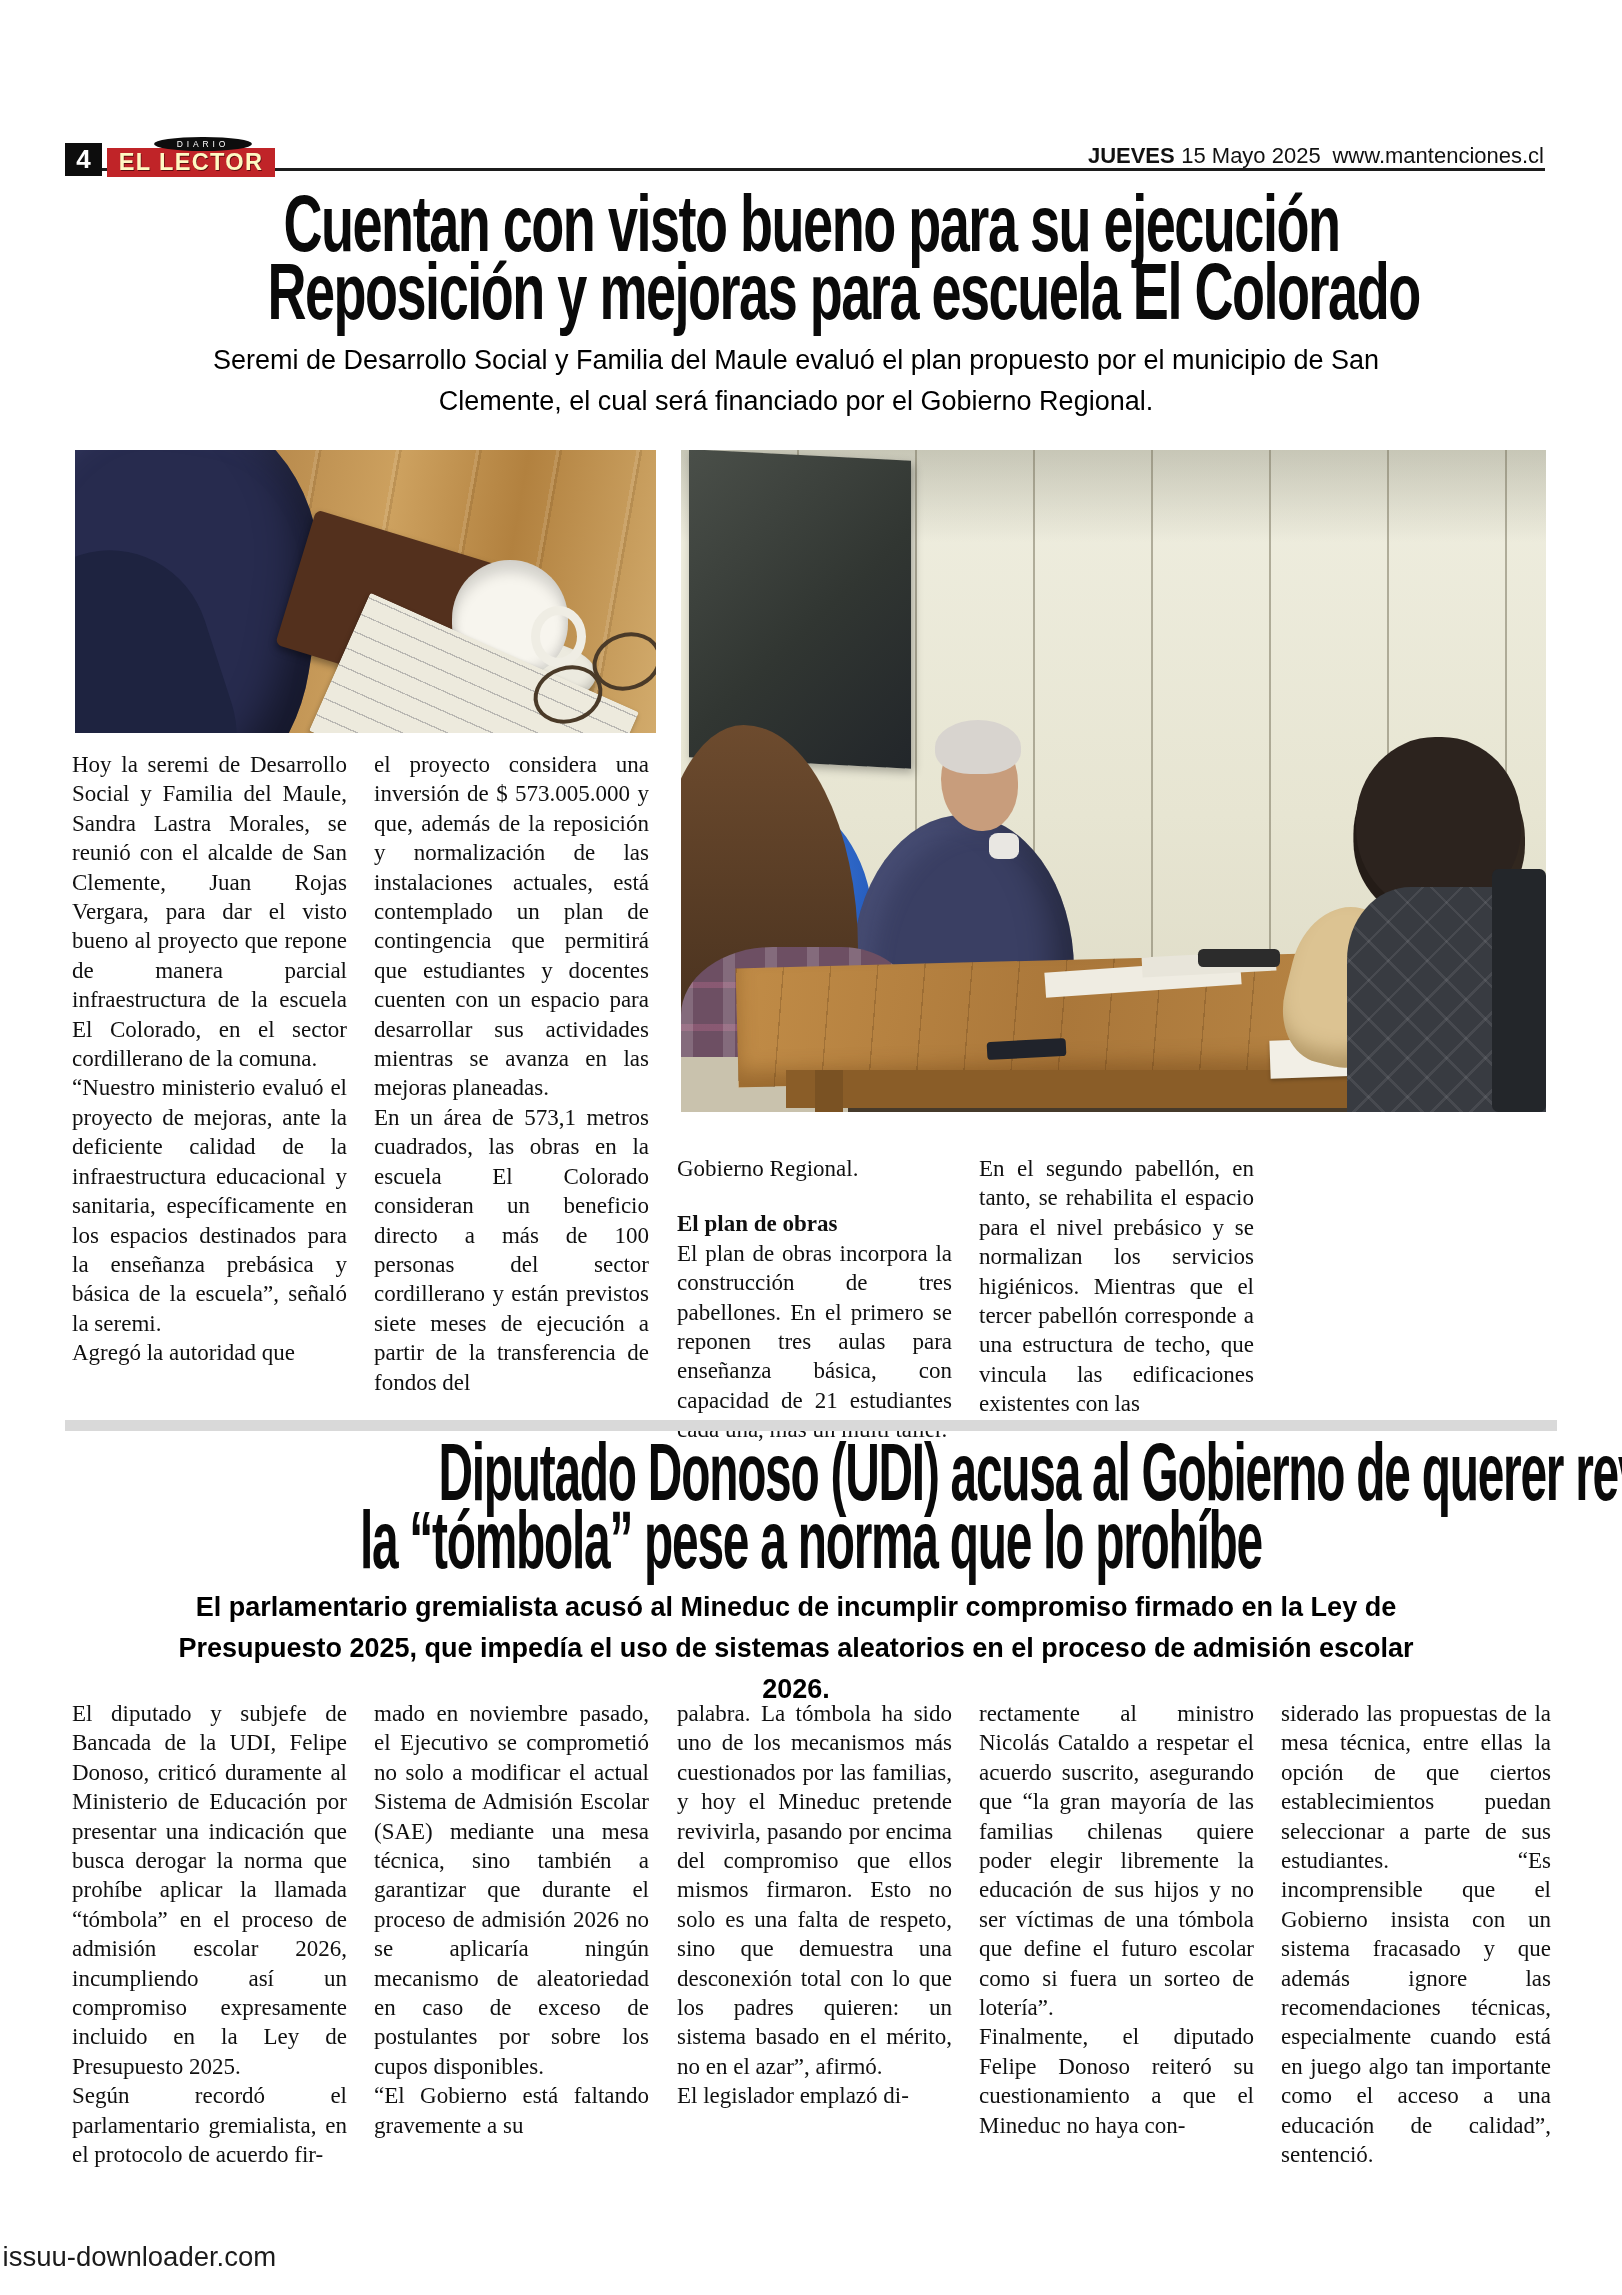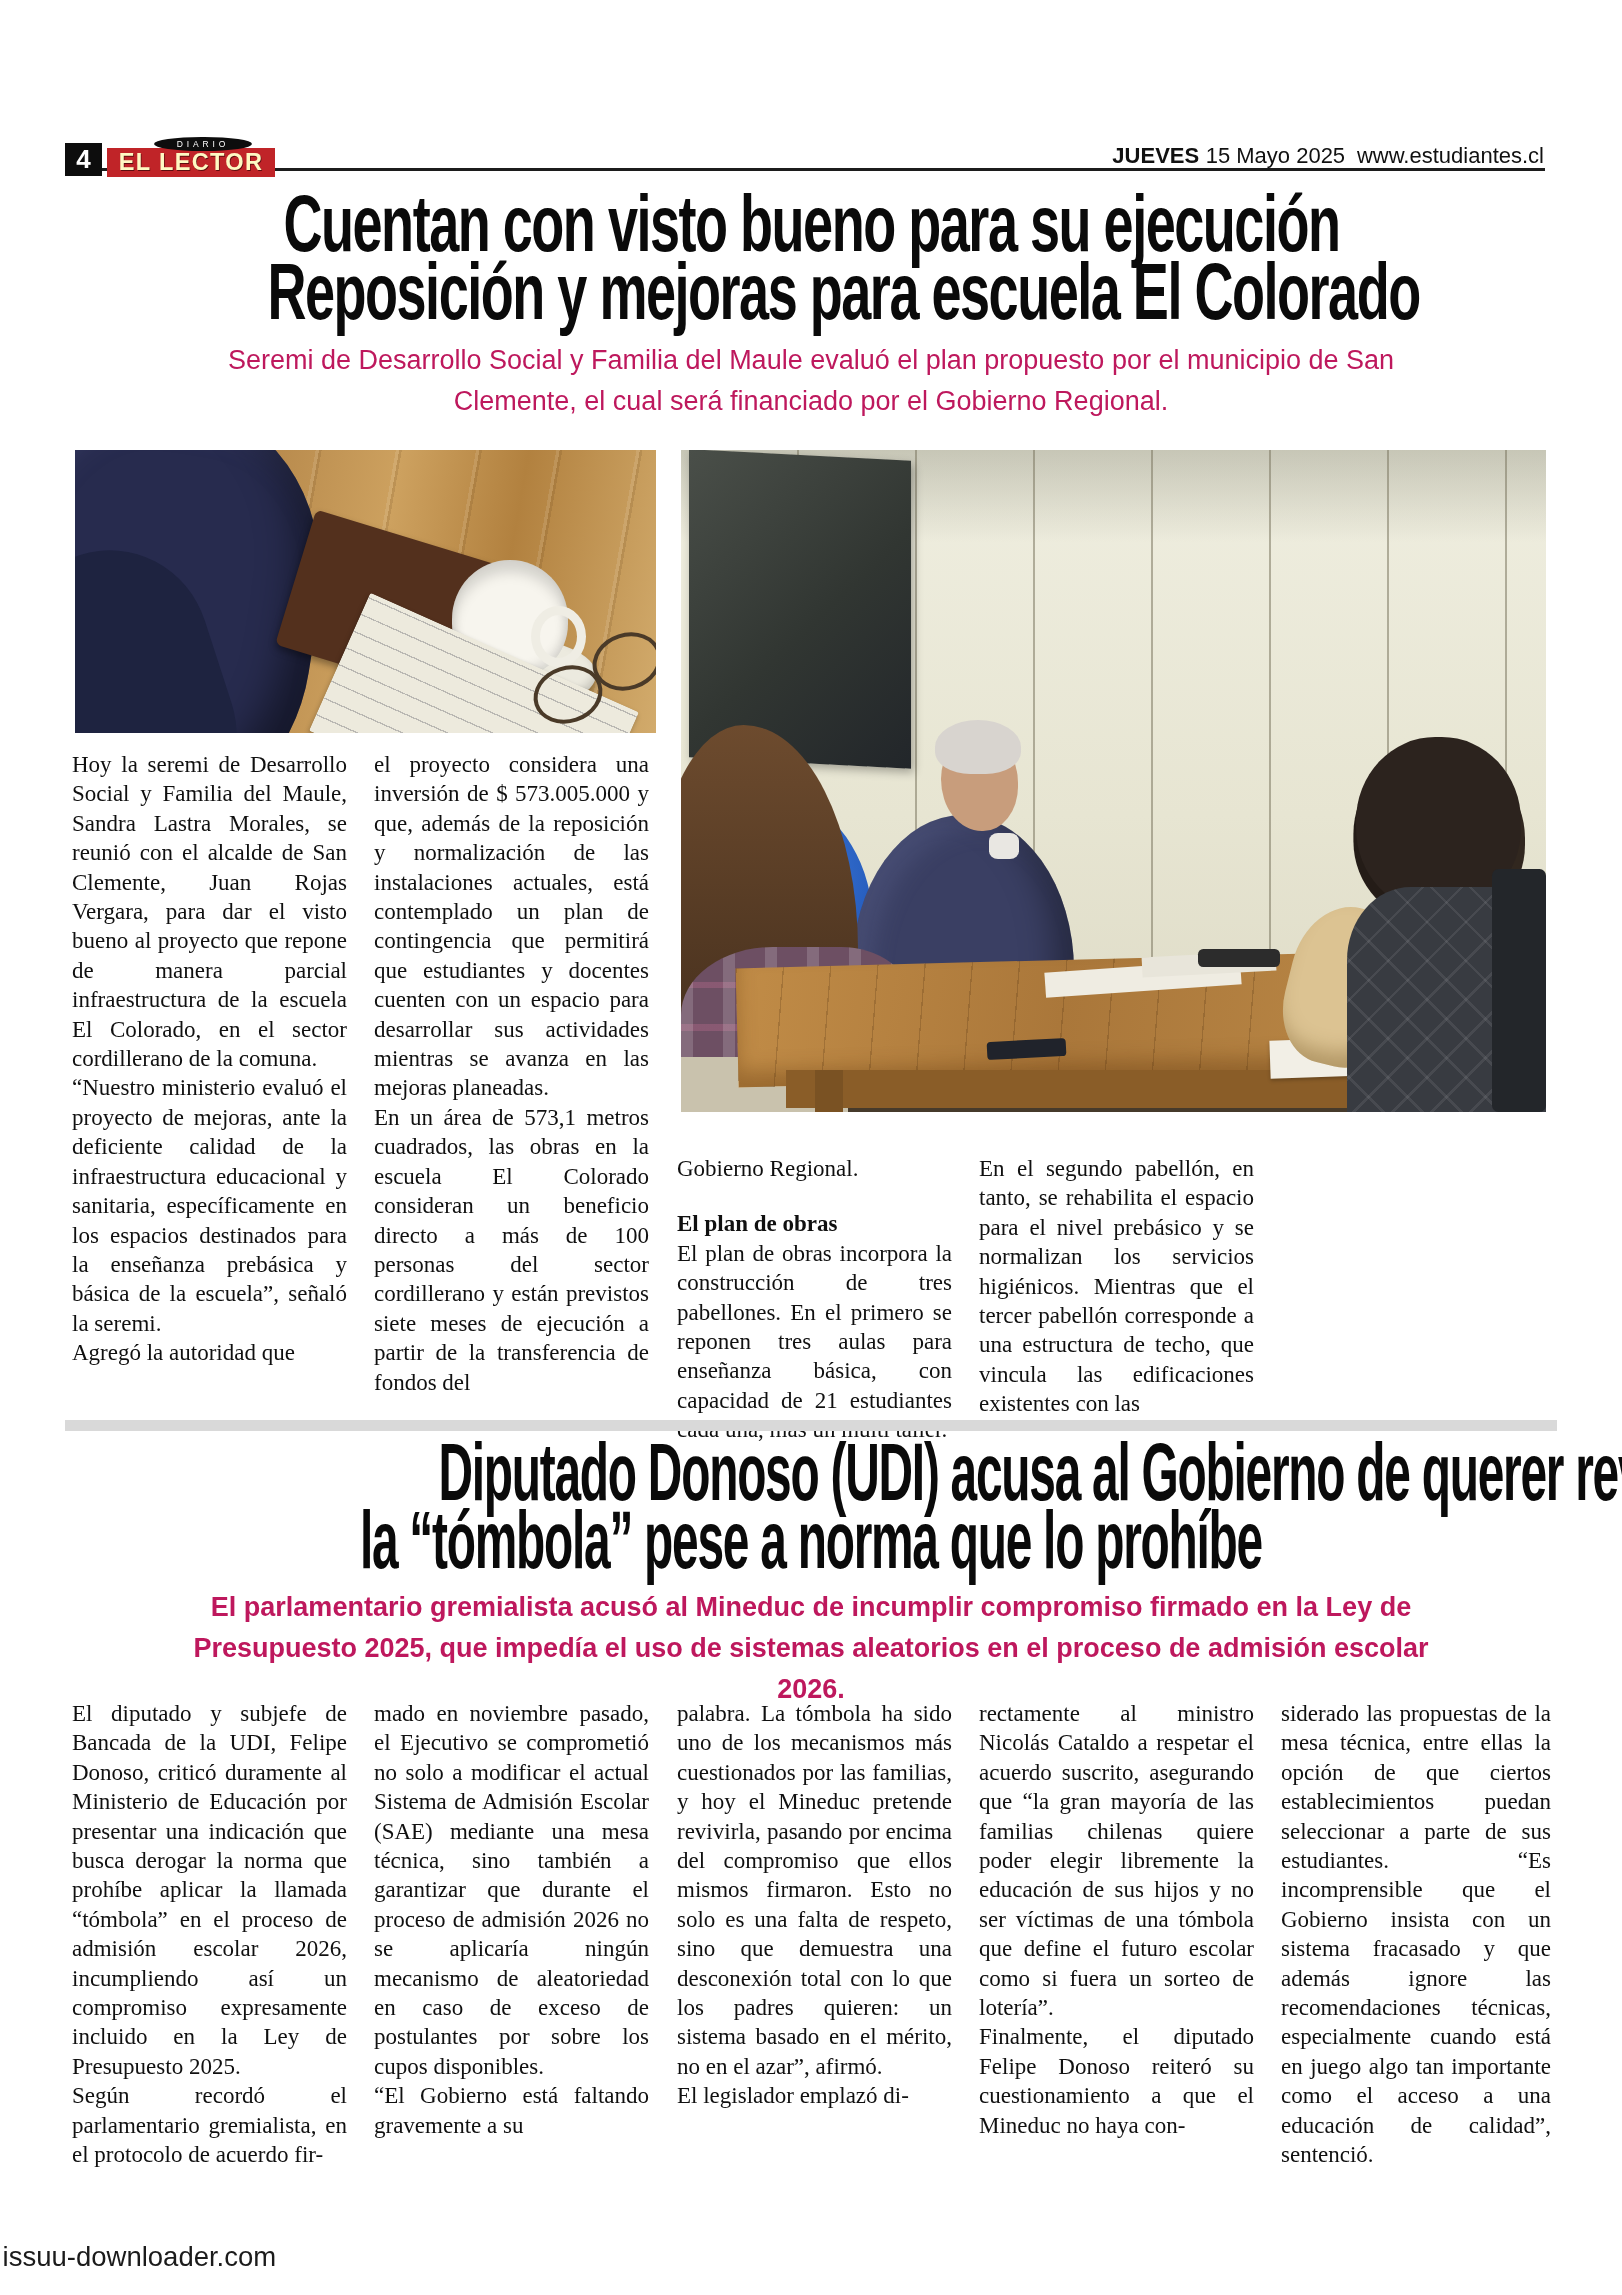--- a/index.html
+++ b/index.html
@@ -22,22 +22,22 @@
   .dateline .day{font-weight:bold;margin-right:6.5px;}
   .dateline .site{margin-left:11.8px;}
 
   
   .headline{position:absolute;left:65px;width:1492px;text-align:center;
             font-family:"Liberation Sans",sans-serif;font-weight:bold;color:#0a0a0a;}
   .headline .hl-line{display:block;height:68px;line-height:68px;white-space:nowrap;}
   .headline .cond{display:inline-block;transform:scaleX(0.74) scaleY(1.08);transform-origin:50% 60%;
                   letter-spacing:-2px;font-size:73px;}
   #headline2 .cond{transform:scaleX(0.63) scaleY(1.08);font-size:76px;}
-  .deck{position:absolute;left:124px;width:1374px;text-align:center;
-        font-family:"Liberation Sans",sans-serif;font-weight:400;font-size:27px;line-height:41px;color:#be185d;}
+  .deck{position:absolute;left:109px;width:1374px;text-align:center;
+        font-family:"Liberation Sans",sans-serif;font-weight:400;font-size:27px;line-height:41px;color:#000000;}
   .deck .deck-inner{display:inline-block;max-width:1256px;}
 
   
   .col{position:absolute;width:275px;font-size:23px;line-height:29.4px;text-align:justify;}
   .col p{margin:0;}
   .col .subhead{font-weight:bold;margin-top:26px;}
   .a1c1{left:72px;top:750px;height:661px;}
   .a1c2{left:374px;top:750px;height:661px;}
   .a1c3{left:677px;top:1154px;height:262px;}
   .a1c4{left:979px;top:1154px;height:262px;}
@@ -144,21 +144,21 @@
 </head>
 <body>
 
 <div class="page">
 
   <div class="hdr-rule"></div>
   <div class="pagenum">4</div>
   <div class="logo-red">EL LECTOR</div>
   <div class="logo-oval">DIARIO</div>
   <div class="dateline">
-    <span class="day">JUEVES</span><span>15  Mayo 2025</span><span class="site">www.estudiantes.cl</span>
+    <span class="day">JUEVES</span><span>15  Mayo 2025</span><span class="site">www.mantenciones.cl</span>
   </div>
 
   <div class="headline" id="headline1" style="top:191px;">
     <span class="hl-line"><span class="cond">Cuentan con visto bueno para su ejecución</span></span>
     <span class="hl-line"><span class="cond">Reposición y mejoras para escuela El Colorado</span></span>
   </div>
   <div class="deck" style="top:340px;">
     <span class="deck-inner">Seremi de Desarrollo Social y Familia del Maule evaluó el plan propuesto por el municipio de San Clemente, el cual será financiado por el Gobierno Regional.</span>
   </div>
 

